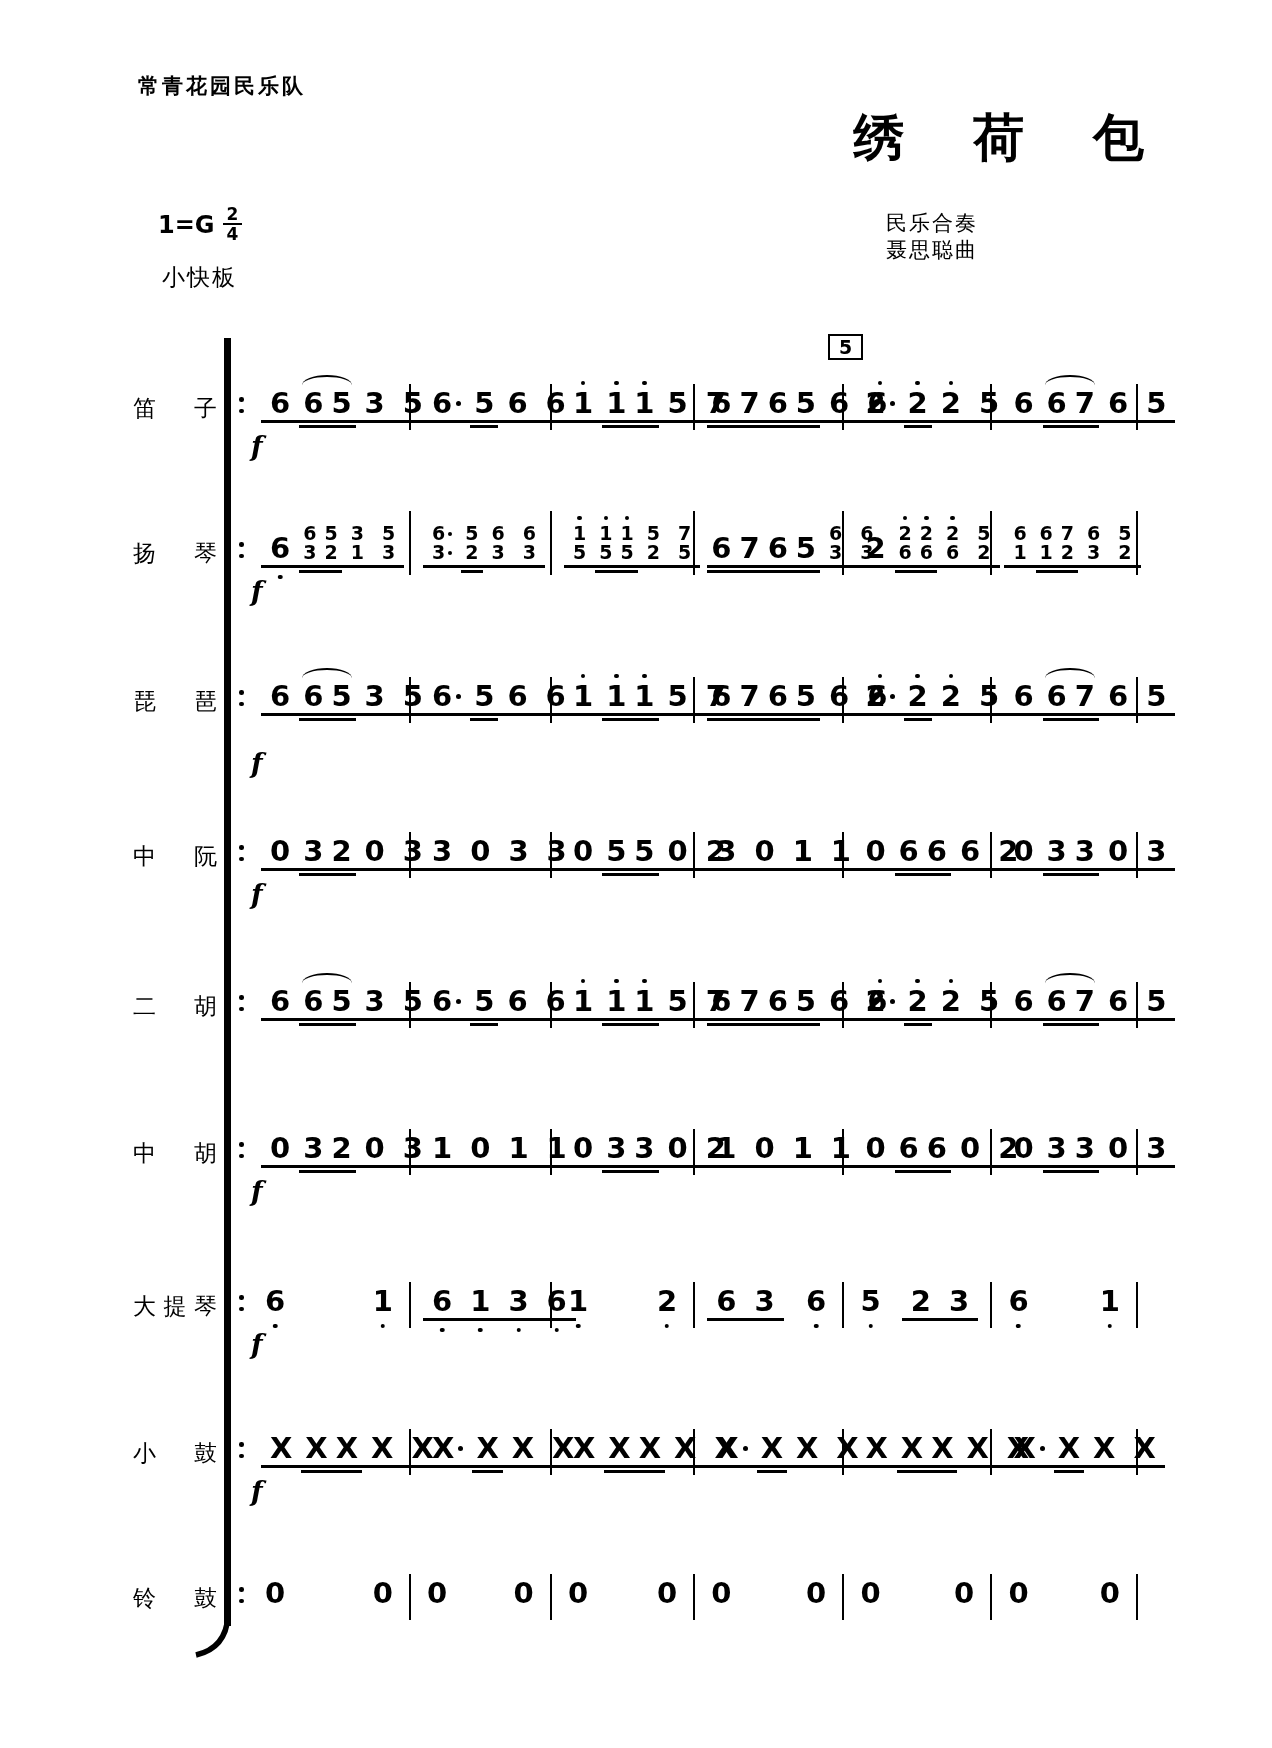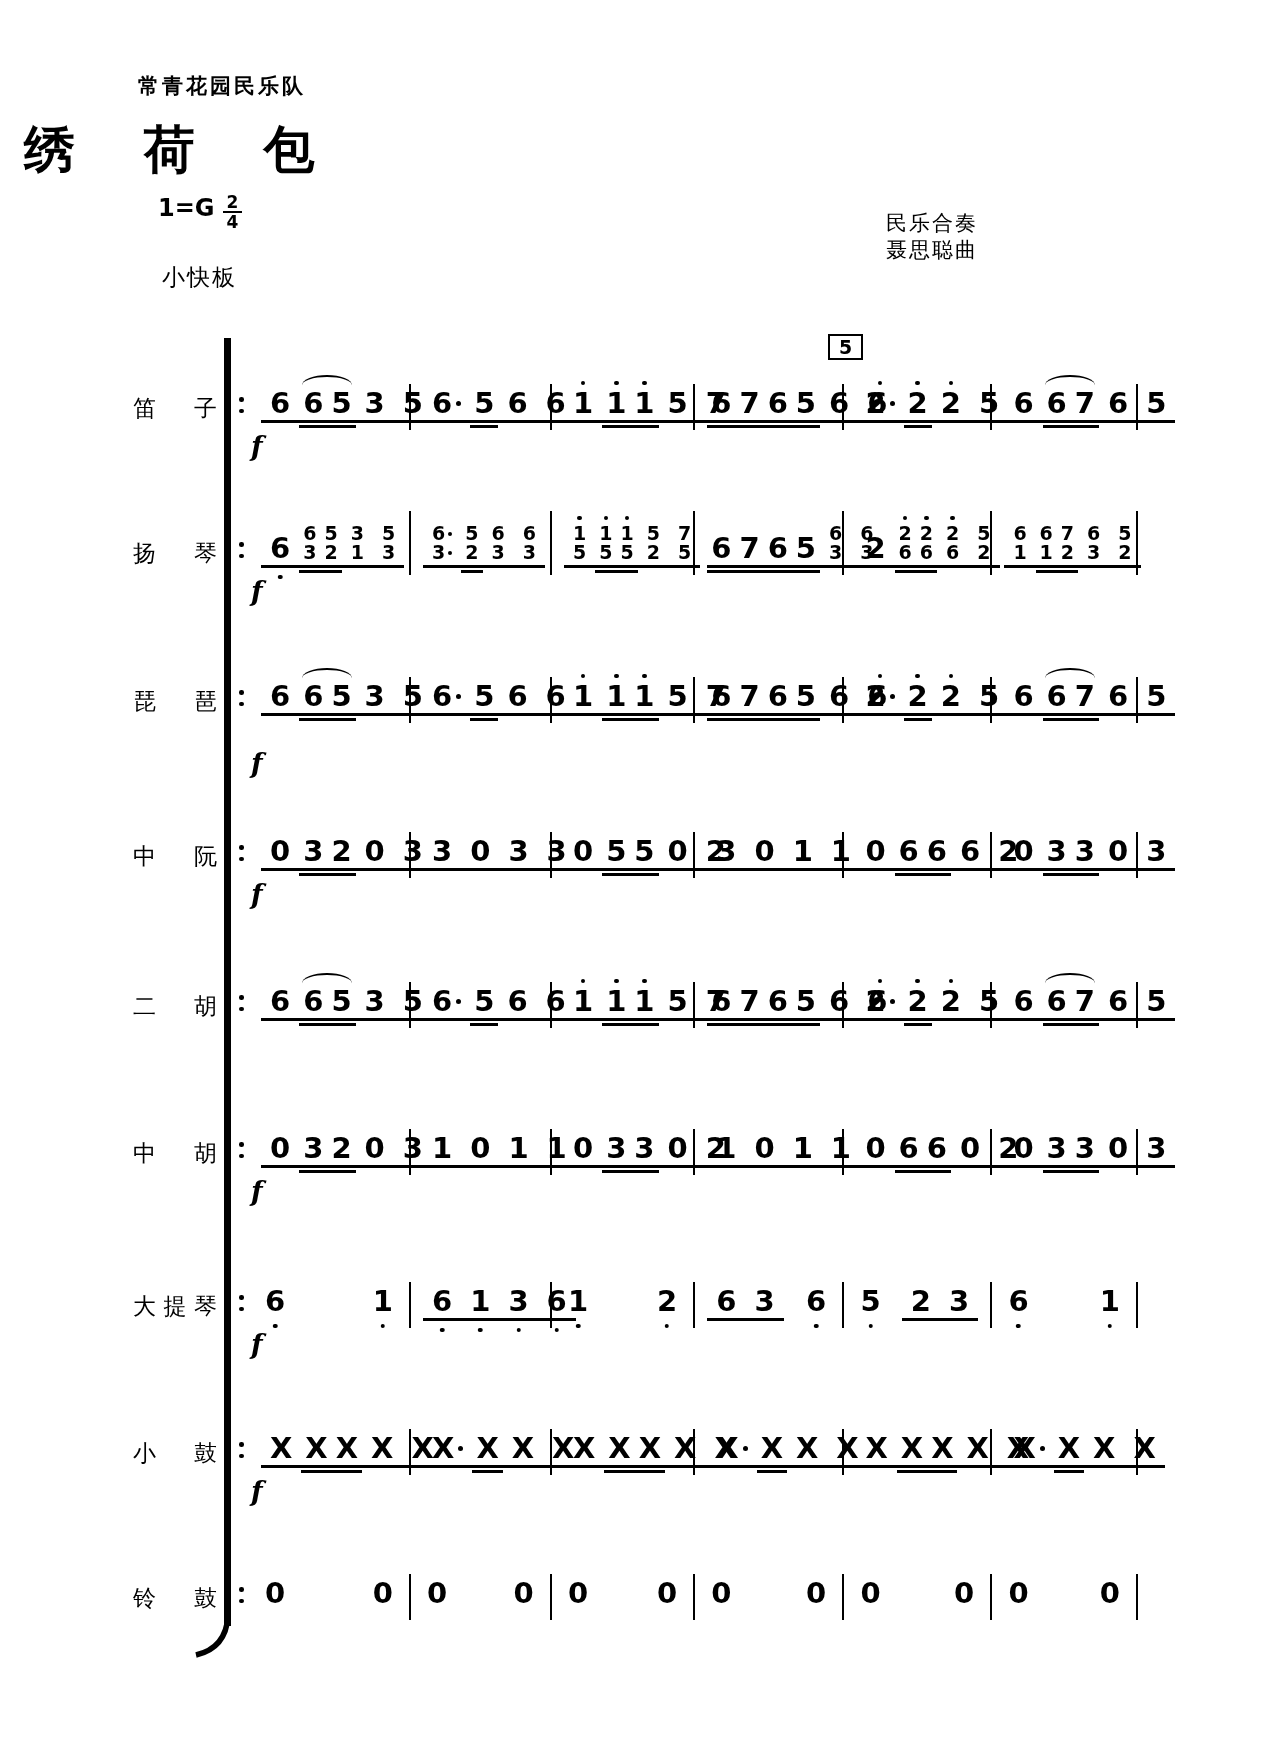--- a/index.html
+++ b/index.html
@@ -1,22 +1,22 @@
 <!DOCTYPE html>
 <html><head>
 <meta charset="utf-8">
 <style>
   html,body{margin:0;padding:0;background:#888;}
   #page{position:relative;width:1272px;height:1748px;background:#ffffff;color:#000;
         font-family:"Liberation Serif","DejaVu Serif",serif;overflow:hidden;}
   .ensemble{position:absolute;left:138px;top:72px;font-size:21px;font-weight:700;letter-spacing:3px;}
-  .title{position:absolute;left:0;top:116px;width:1160px;text-align:left;
-         font-size:51px;font-weight:700;letter-spacing:28px;padding-left:24px;}
+  .title{position:absolute;left:0;top:104px;width:1160px;text-align:right;
+         font-size:51px;font-weight:700;letter-spacing:28px;padding-left:12px;}
   .subtitle{position:absolute;left:0;top:203px;width:1160px;text-align:center;font-size:23px;}
-  .keyblock{position:absolute;left:158px;top:194px;display:flex;gap:8px;}
+  .keyblock{position:absolute;left:158px;top:206px;display:flex;align-items:center;gap:8px;}
   .keysig{font-family:"DejaVu Sans","Liberation Sans",sans-serif;font-weight:700;font-size:24px;}
   .frac{display:flex;flex-direction:column;align-items:center;
         font-family:"DejaVu Sans",sans-serif;font-weight:700;font-size:17px;line-height:17px;}
   .frac .den{border-top:2px solid #000;padding:1px 4px 0;}
   .frac .nu{padding:0 4px;}
   .tempo{position:absolute;left:162px;top:262px;font-size:23px;letter-spacing:2px;}
   .credits{position:absolute;left:886px;top:210px;font-size:21px;line-height:27px;letter-spacing:2px;}
   .footer{position:absolute;left:0;top:1650px;width:1210px;text-align:center;font-size:21px;}
   .sysbar{position:absolute;left:224px;top:338px;width:7px;height:1288px;background:#000;}
   .hook{position:absolute;left:192px;top:1616px;}

